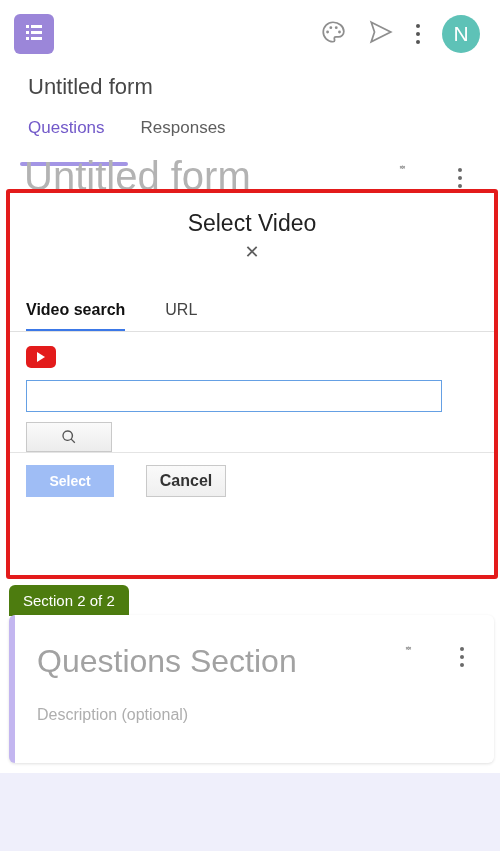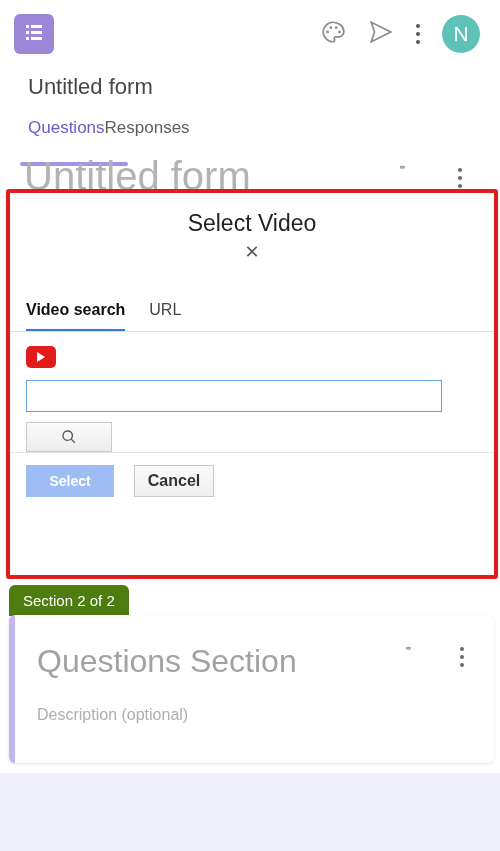--- a/index.html
+++ b/index.html
@@ -43,21 +43,21 @@
       align-items: center; justify-content: center;
       font-size: 21px; font-weight: 400;
     }
 
     
     .form-title {
       padding: 10px 28px 0 28px;
       font-size: 22px; color: #474747;
     }
     .tabs {
-      display: flex; 
+      display: flex; gap: 36px;
       padding: 18px 28px 0 28px;
       font-size: 17px;
     }
     .tab { color: #5e5e5e; padding-bottom: 10px; }
     .tab.active { color: #7259c9; }
     .tab-underline {
       position: absolute;
       left: 20px; width: 108px; height: 4px;
       background: #a395e5;
       border-radius: 2px;
@@ -91,21 +91,21 @@
       z-index: 30;
       display: flex; flex-direction: column;
     }
     .modal-header {
       display: flex; justify-content: space-between; align-items: center;
       padding: 18px 18px 8px 18px;
       flex-direction: column;
     }
     .modal-title { font-size: 23px; color: #222; }
     .close-x { font-size: 18px; color: #5e5e5e; cursor: pointer; padding: 4px 6px;}
-    .modal-tabs { display: flex; gap: 24px; padding: 26px 18px 0 18px; font-size: 16px; }
+    .modal-tabs { display: flex; gap: 40px; padding: 26px 18px 0 18px; font-size: 16px; }
     .mtab { color: #444; padding-bottom: 10px; }
     .mtab.active { color: #111; font-weight: bold; border-bottom: 3px solid #3b78e7; }
     .modal-divider { height: 1px; background: #e0e0e0; margin-top: -1px; }
     .youtube-row { display: flex; align-items: center; gap: 6px; padding: 14px 18px 6px 18px;}
     .yt-icon { width: 30px; height: 22px; background: #e31b1b; border-radius: 5px; display:flex; align-items:center; justify-content:center;}
     .yt-icon::before { content:''; border-left:8px solid #fff; border-top:5px solid transparent; border-bottom:5px solid transparent; }
     .yt-text { font-size: 20px; font-weight: bold; color: #111; letter-spacing: -0.5px;}
     .search-input {
       margin: 6px 18px 0 18px;
       height: 32px;
@@ -119,21 +119,21 @@
       margin: 10px 0 0 18px;
       width: 86px; height: 30px;
       border: 1px solid #c9c9c9;
       background: linear-gradient(#fafafa, #ececec);
       display:flex; align-items:center; justify-content:center;
       cursor: pointer;
     }
     .search-btn svg { width: 16px; height:16px; fill:#555; }
     .hint { padding: 22px 18px 10px 18px; font-size: 15px; color: #333; }
     .modal-footer-divider { height:1px; background:#e4e4e4; }
-    .modal-footer { display:flex; gap:20px; padding: 12px 18px; align-items:flex-start;}
+    .modal-footer { display:flex; gap:32px; padding: 12px 18px; align-items:flex-start;}
     .select-btn {
       background: #9fbdf5; color:#fff; border:none;
       width: 88px; height: 32px; font-size: 14px; font-weight:bold;
       cursor: pointer;
     }
     .cancel-btn {
       background: linear-gradient(#fafafa,#efefef); border:1px solid #c9c9c9;
       width: 80px; height:32px; font-size:16px; color:#333; font-weight:bold;
       cursor:pointer;
     }

